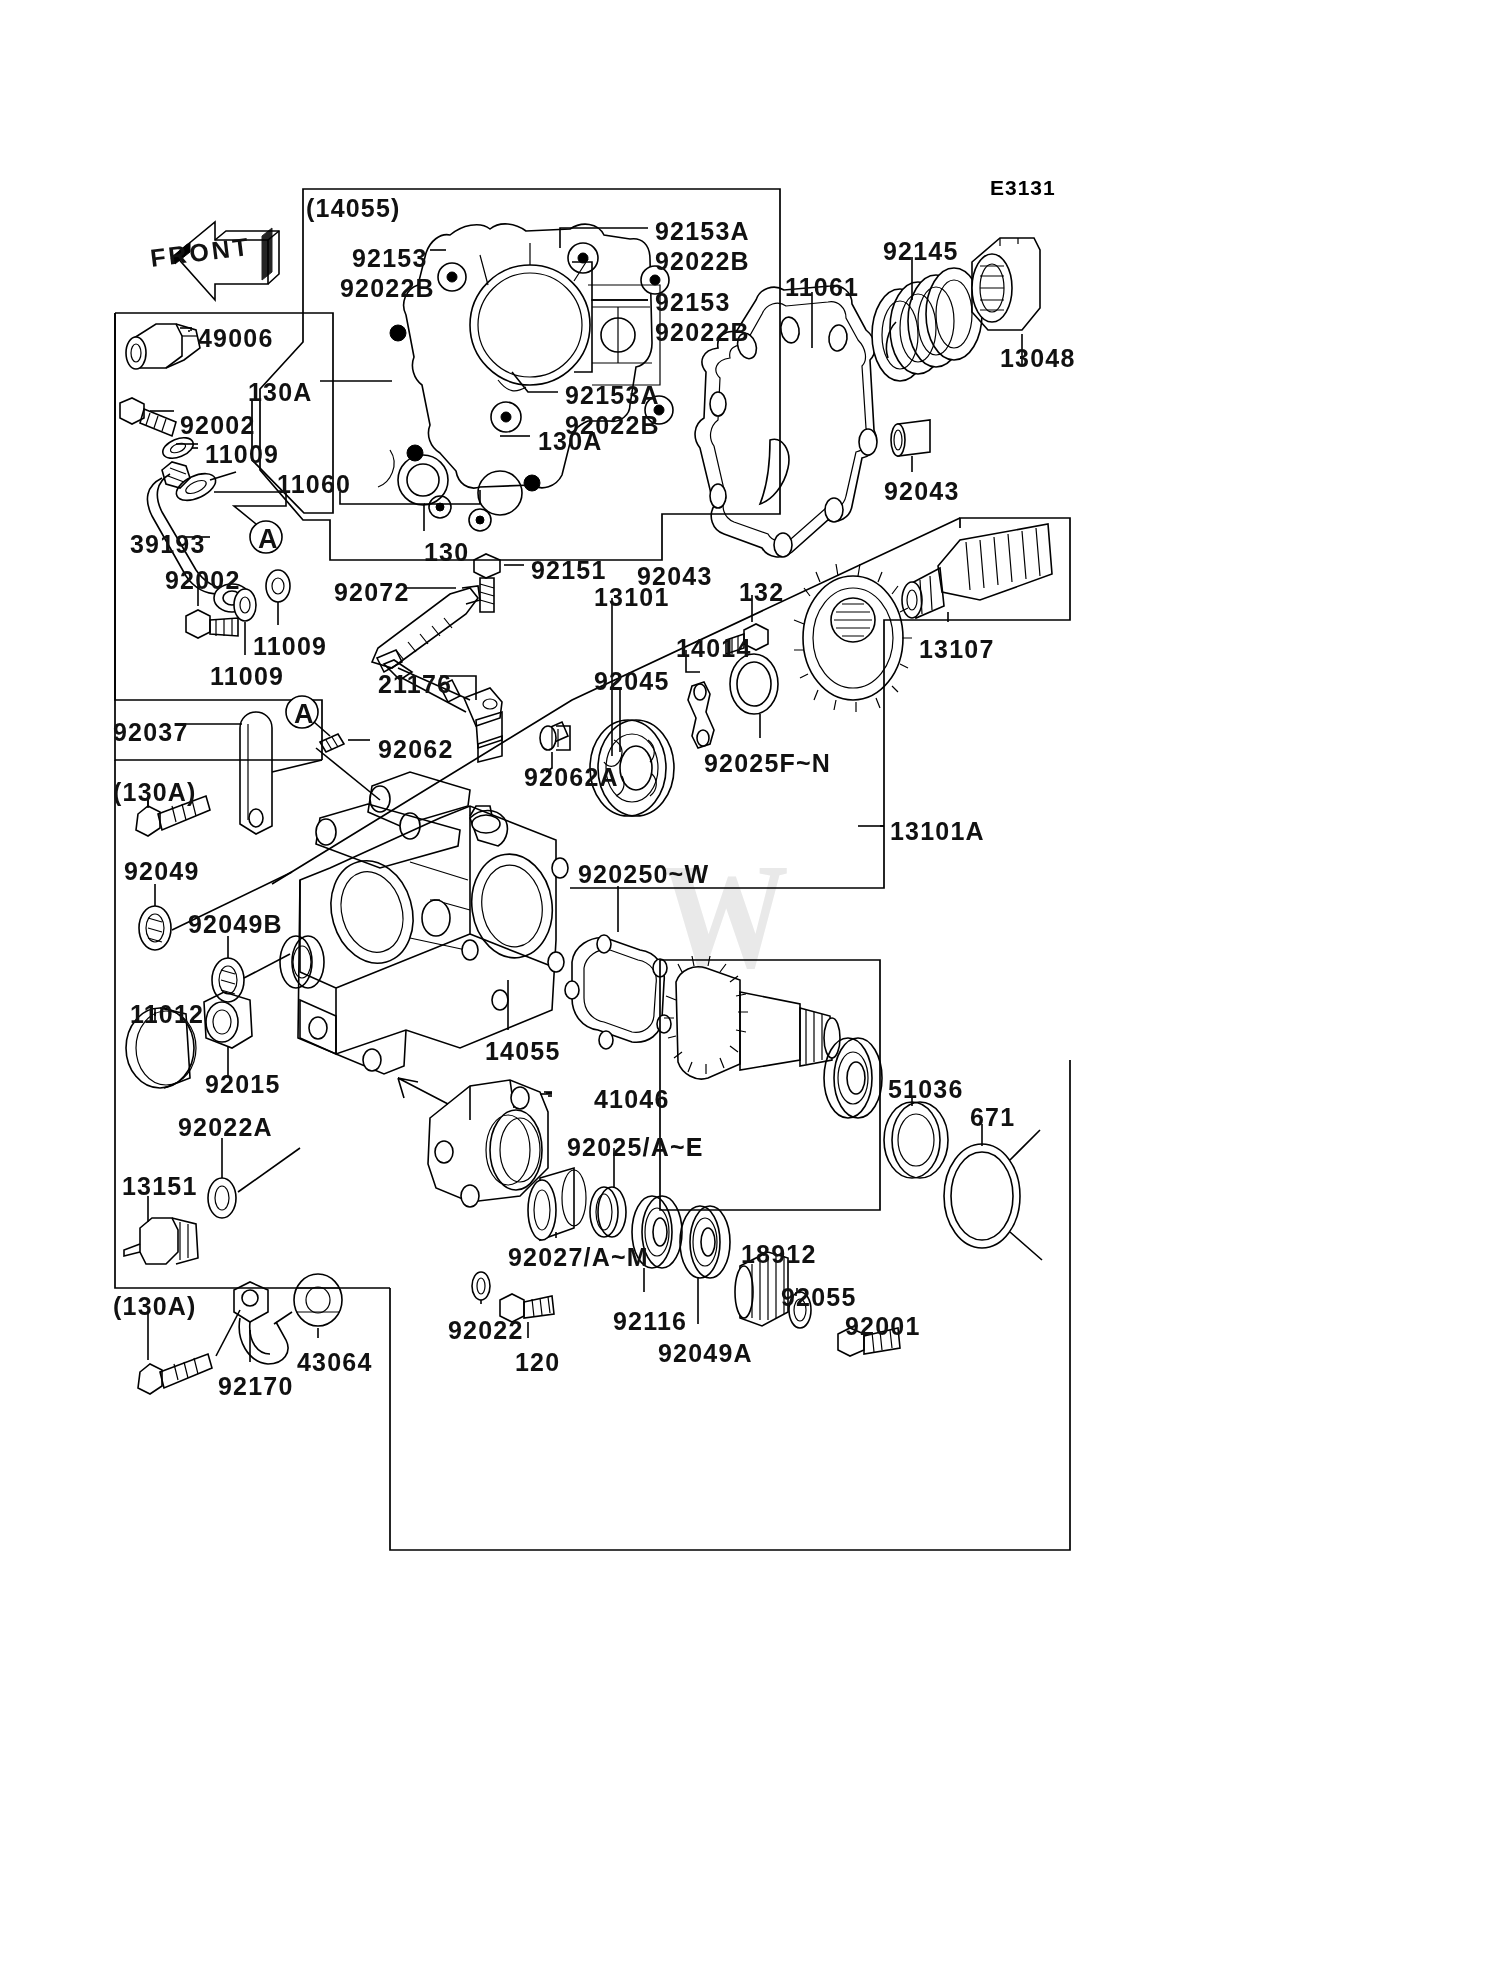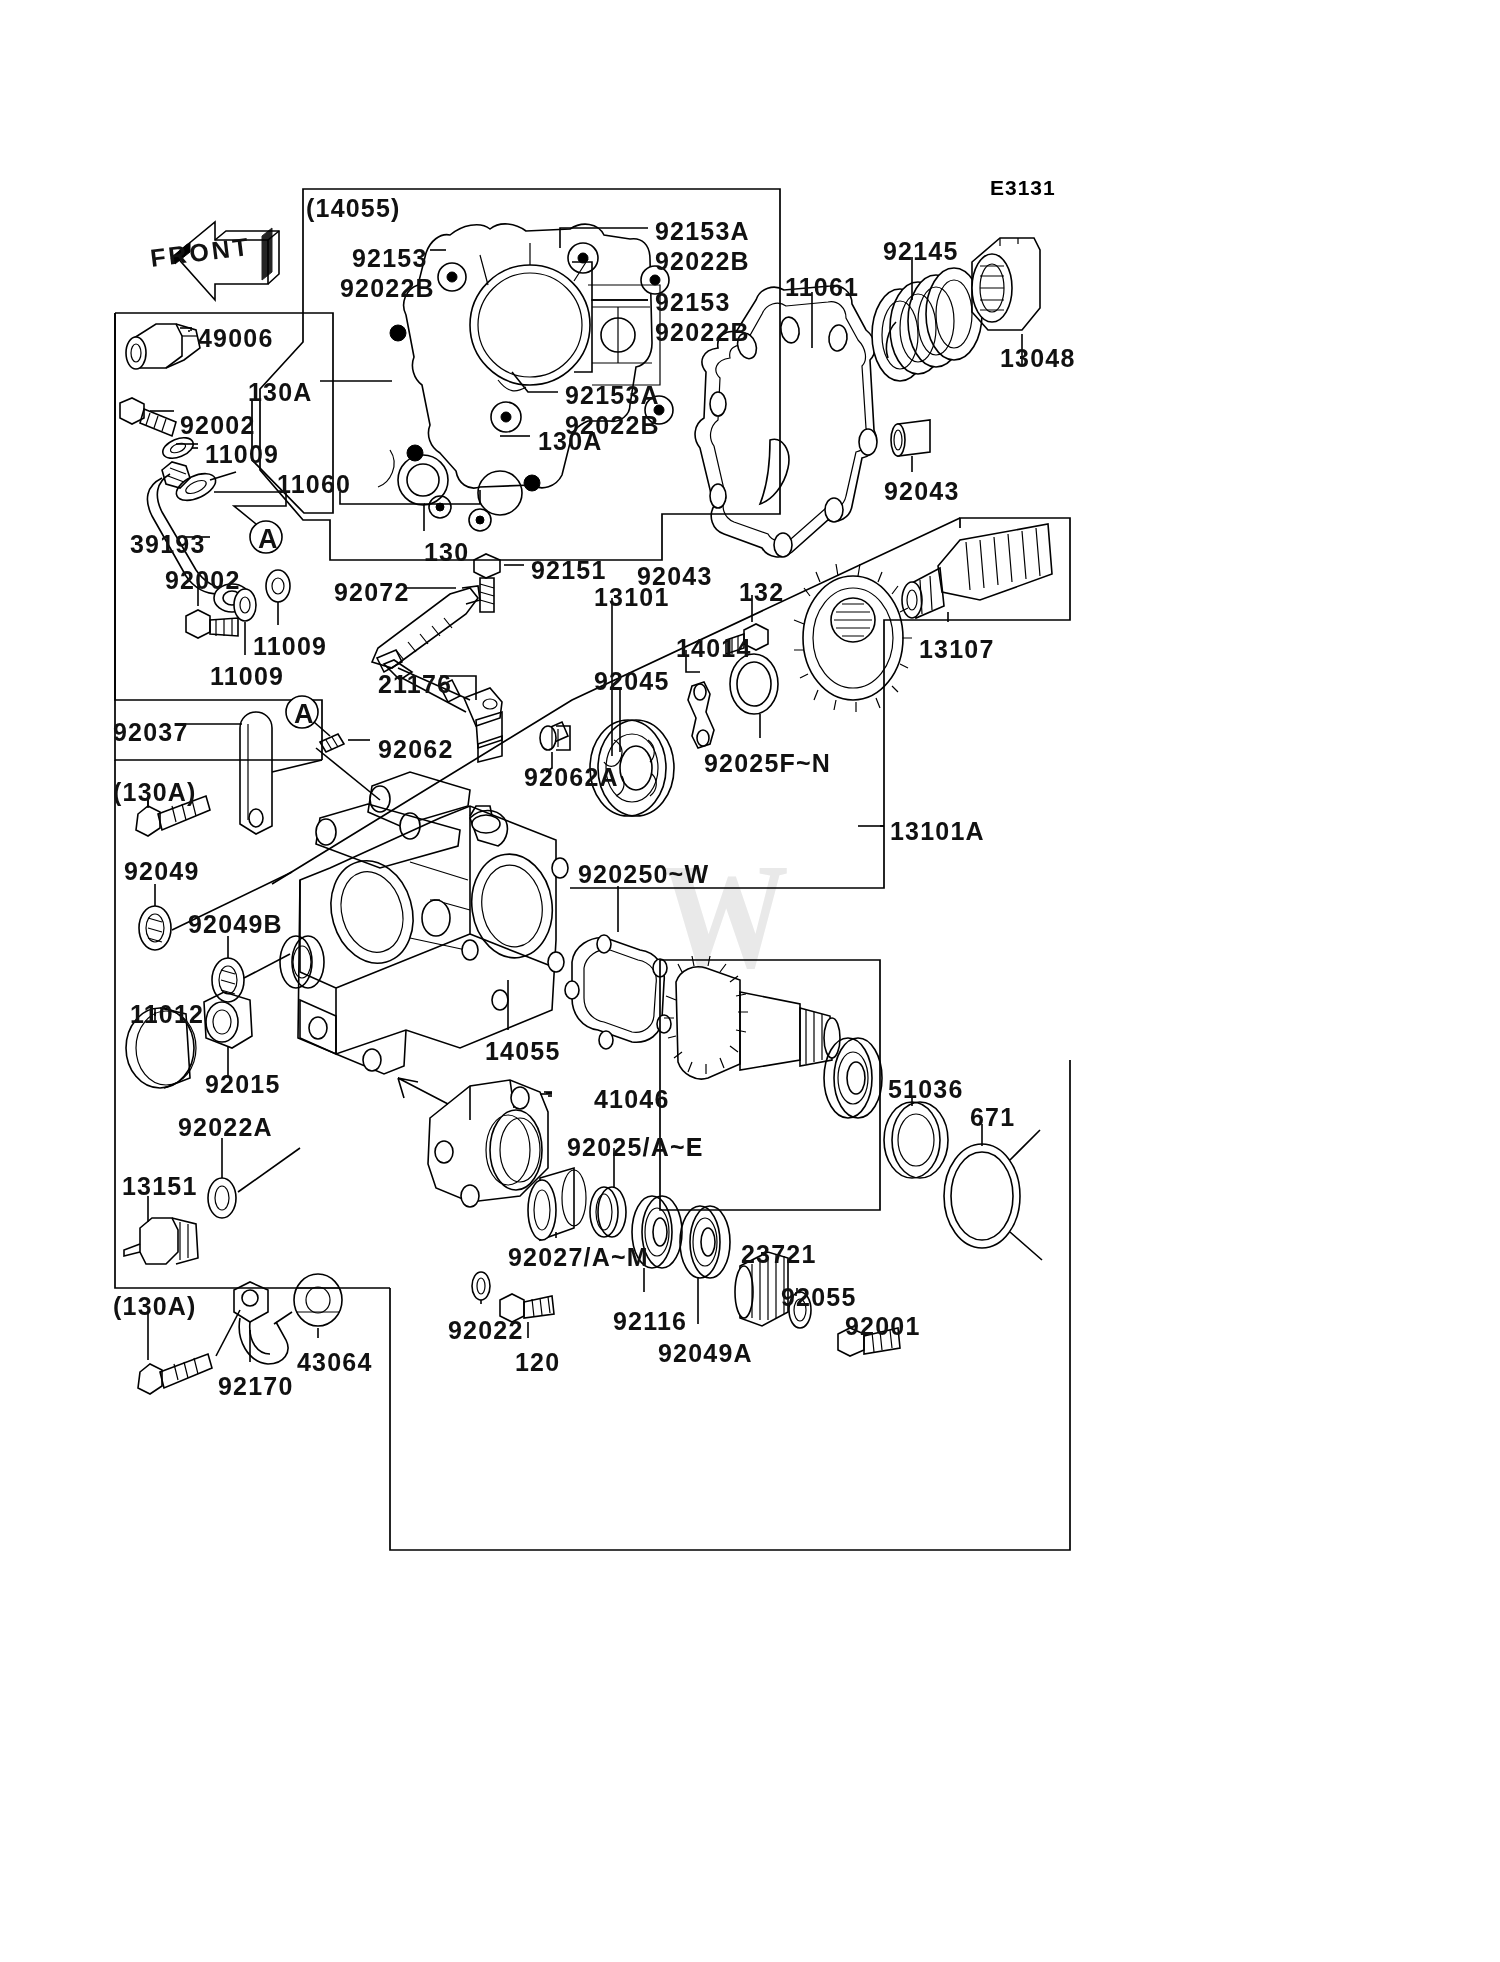--- a/index.html
+++ b/index.html
@@ -693,21 +693,21 @@
   <div class="lbl" style="left:890px;top:817px;">13101A</div>
   <div class="lbl" style="left:578px;top:860px;">920250~W</div>
   <div class="lbl" style="left:485px;top:1037px;">14055</div>
   <div class="lbl" style="left:558px;top:1085px;margin-left:36px;">41046</div>
   <div class="lbl" style="left:567px;top:1133px;">92025/A~E</div>
   <div class="lbl" style="left:508px;top:1243px;">92027/A~M</div>
   <div class="lbl" style="left:448px;top:1316px;">92022</div>
   <div class="lbl" style="left:515px;top:1348px;">120</div>
   <div class="lbl" style="left:613px;top:1307px;">92116</div>
   <div class="lbl" style="left:658px;top:1339px;">92049A</div>
-  <div class="lbl" style="left:741px;top:1240px;">23721</div>
+  <div class="lbl" style="left:741px;top:1240px;">18912</div>
   <div class="lbl" style="left:781px;top:1283px;">92055</div>
   <div class="lbl" style="left:845px;top:1312px;">92001</div>
   <div class="lbl" style="left:888px;top:1075px;">51036</div>
   <div class="lbl" style="left:970px;top:1103px;">671</div>
 
   <div class="lbl" style="left:258px;top:524px;font-size:27px;">A</div>
   <div class="lbl" style="left:294px;top:699px;font-size:27px;">A</div>
 
   <div class="lbl" style="left:150px;top:238px;font-size:25px;letter-spacing:3px;transform:rotate(-7deg);">FRONT</div>
 

